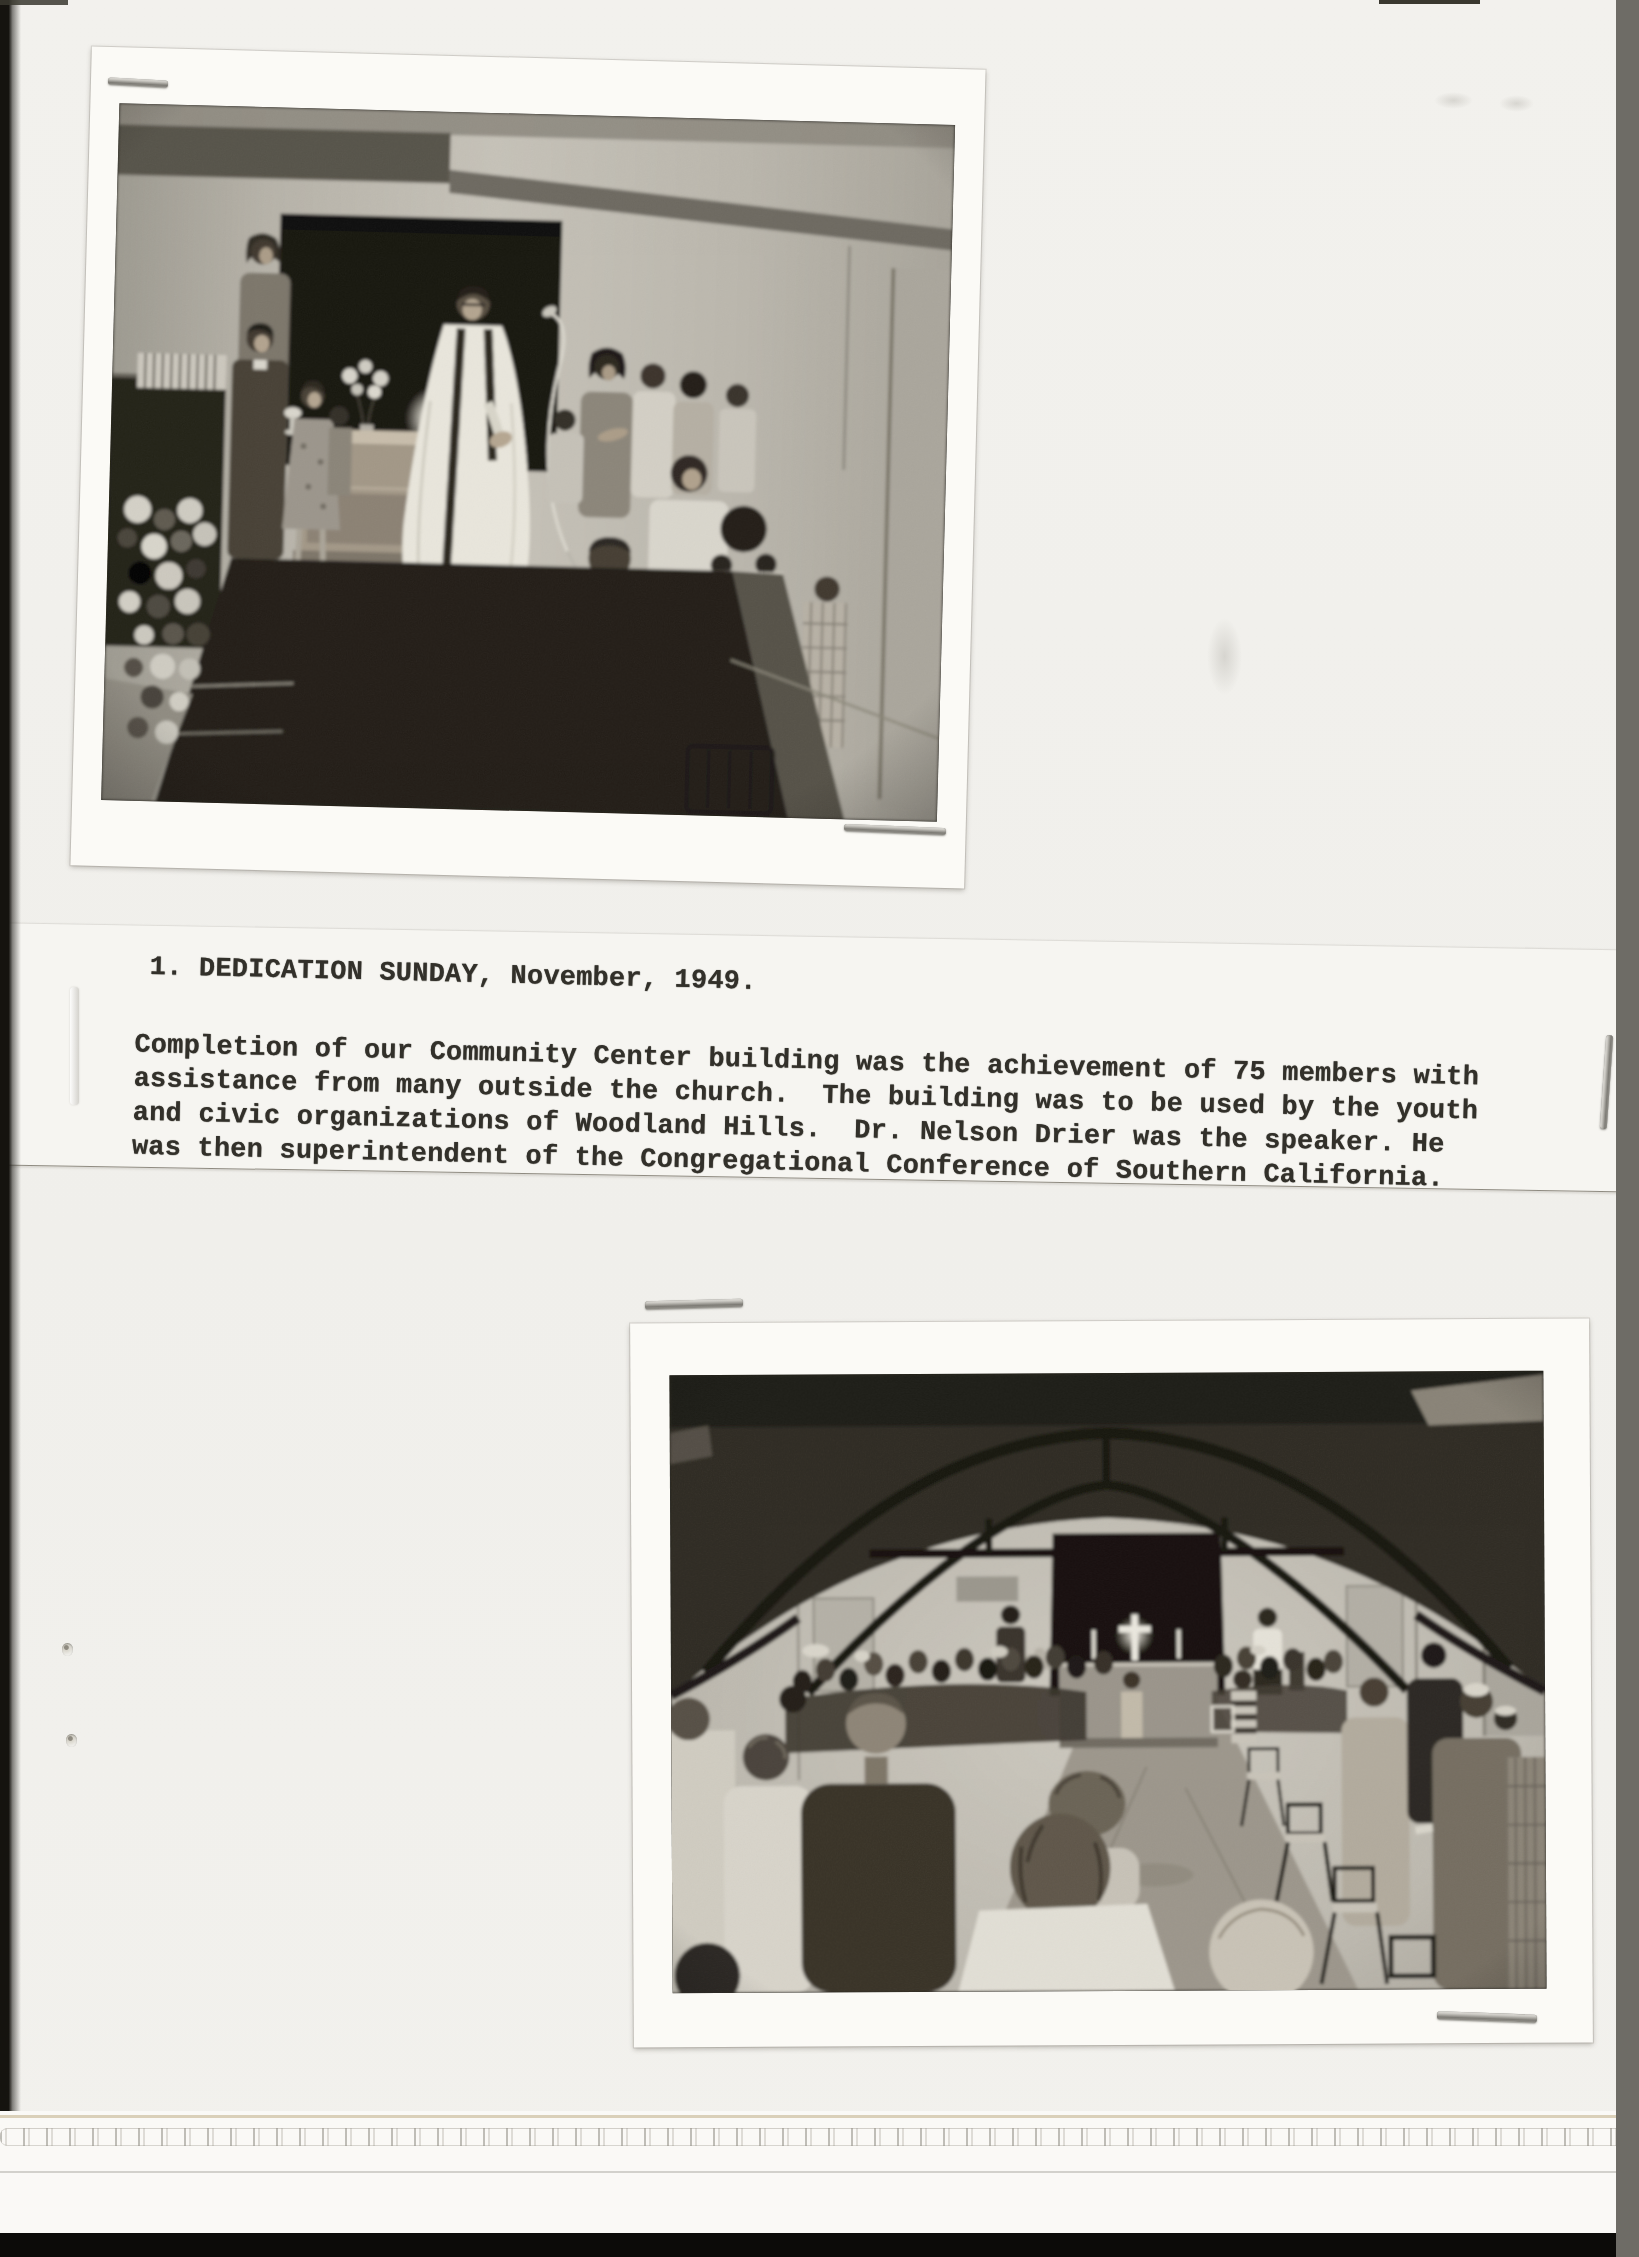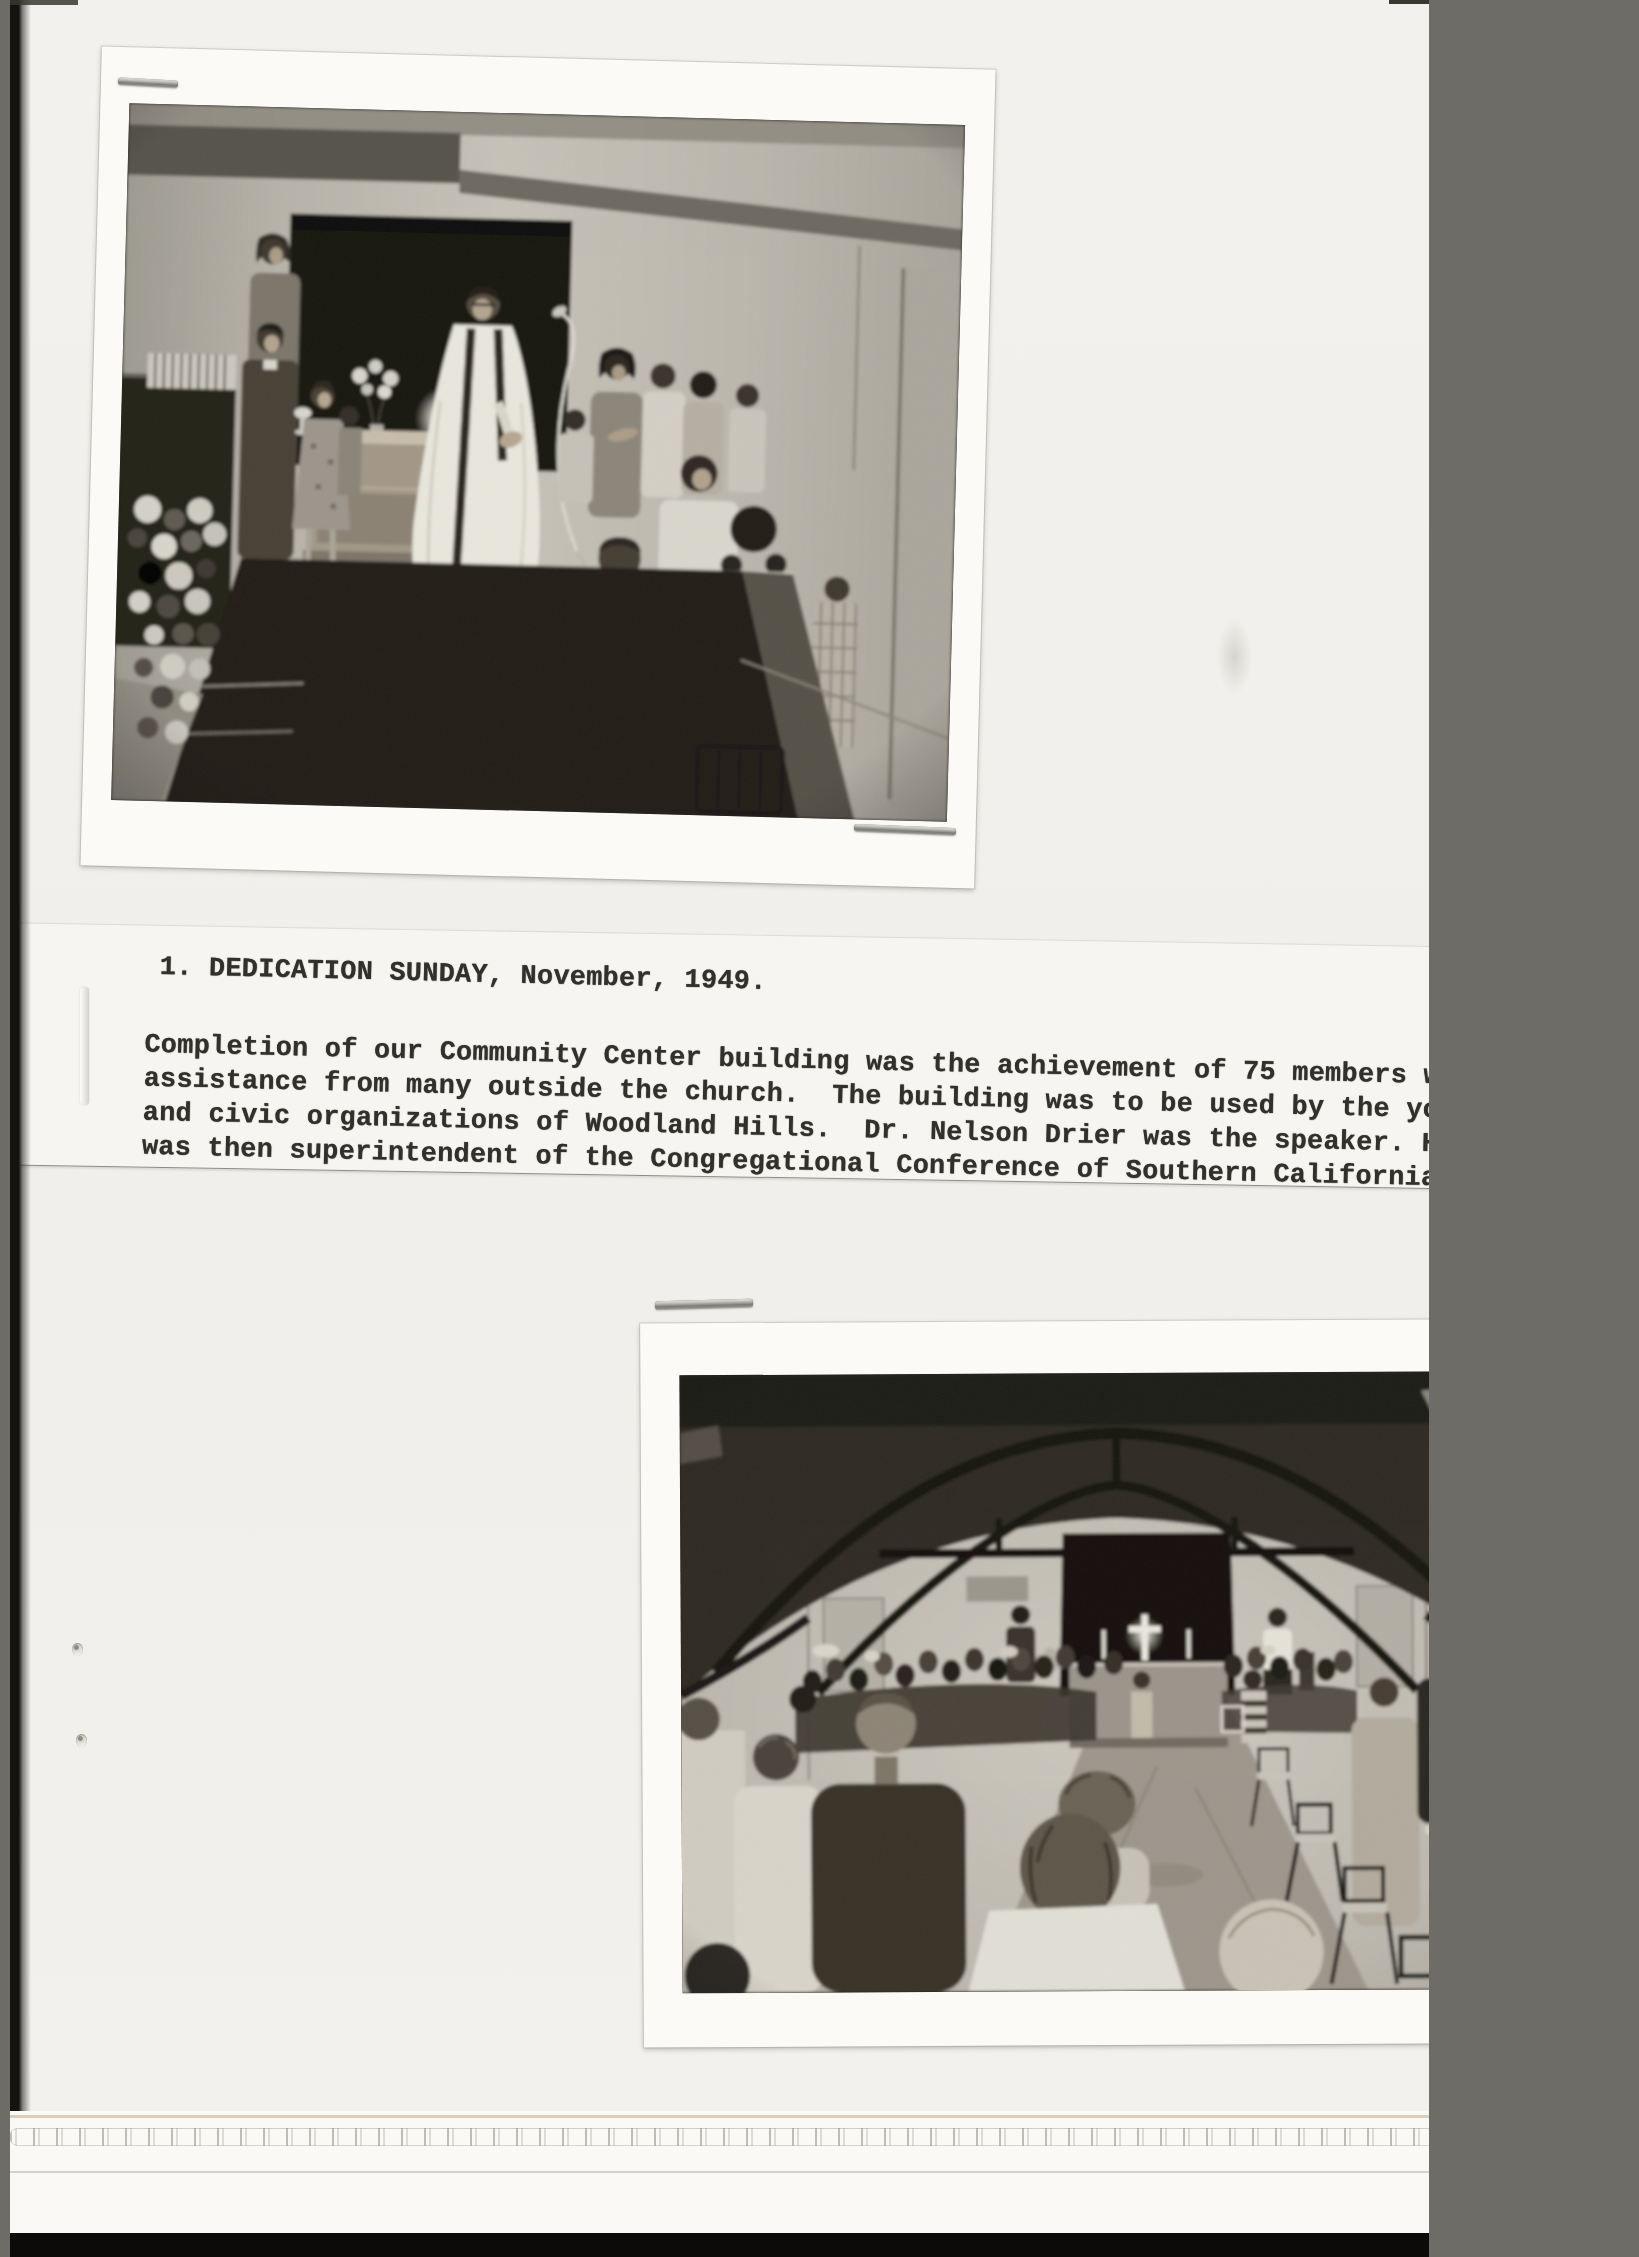--- a/index.html
+++ b/index.html
@@ -1,16 +1,16 @@
 <!DOCTYPE html>
 <html><head>
 <meta charset="utf-8">
 <style>
   html,body{margin:0;padding:0;background:#6e6c66;}
-  .scan{position:absolute;left:10px;top:0;width:1419px;height:2257px;overflow:hidden;
+  .scan{position:absolute;left:0;top:0;width:1616px;height:2257px;overflow:hidden;
         background:linear-gradient(180deg,#f2f1ed 0%,#f0efeb 55%,#f2f1ed 100%);
         font-family:"Liberation Mono","DejaVu Sans Mono",monospace;}
   .photo{position:absolute;background:#fbfaf6;
          box-shadow:0 1.9px 4.8px rgba(95,90,80,.40),0 0 0 1px rgba(150,145,135,.28);}
   .photo .img{position:absolute;overflow:hidden;background:#23201a;}
   svg{display:block;}
   .staple{position:absolute;border-radius:2.9px;
           background:linear-gradient(180deg,#eceae5 0%,#b8b6b0 35%,#7e7c76 70%,#97958f 100%);
           box-shadow:0 1px 1.9px rgba(70,68,60,.55),inset 0 0 1px #5c5a54;}
   .staple.v{background:linear-gradient(90deg,#eceae5 0%,#b8b6b0 35%,#7e7c76 70%,#97958f 100%);}

